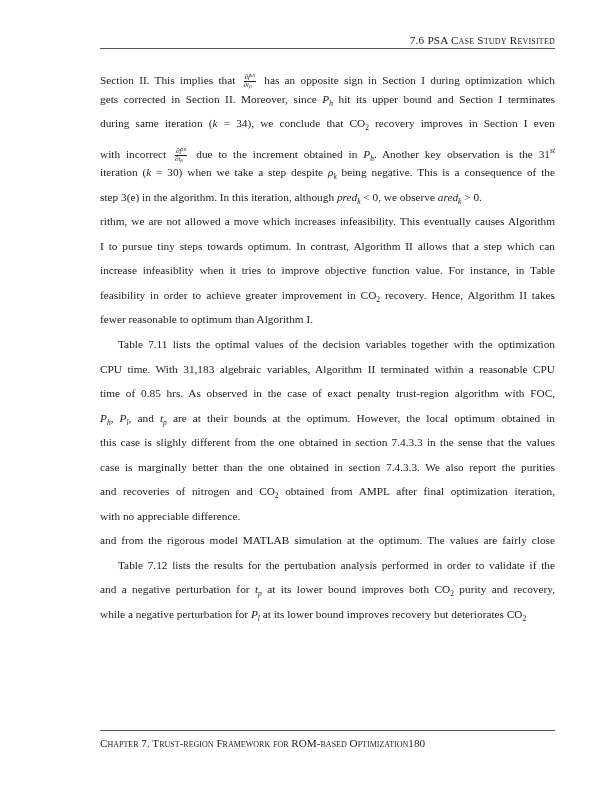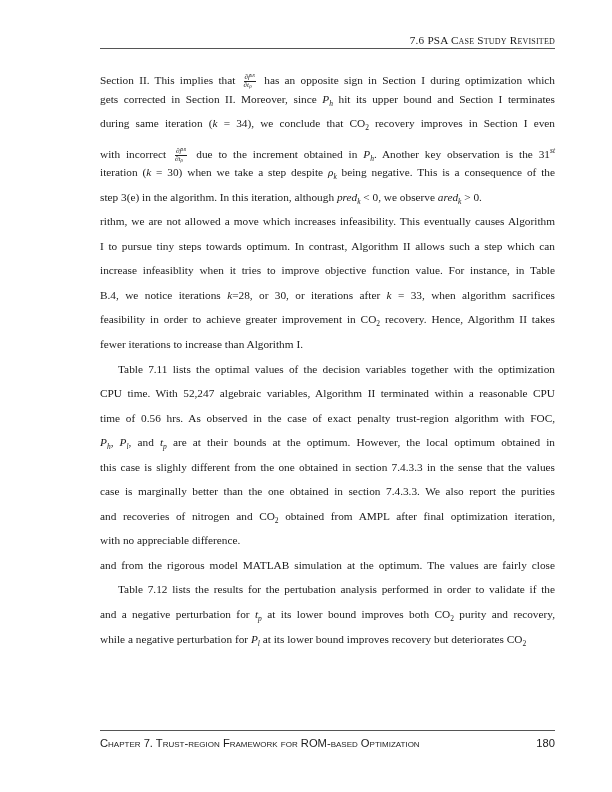--- a/index.html
+++ b/index.html
@@ -16,21 +16,21 @@
   .body-text p { margin:0; }
   .line { display:block; text-align:justify; text-align-last:justify; white-space:nowrap; height:24.55px; }
   .line.last { text-align-last:left; }
   i { font-style:italic; }
   .frac { display:inline-block; vertical-align:middle; font-size:7px; line-height:7px; text-align:center; margin:12px 3px; font-style:italic; }
   .frac .num { display:block; border-bottom:0.6px solid #222; padding:0 1px; }
   .frac .den { display:block; }
   sub, sup { font-size:7.5px; line-height:0; }
   .foot-rule { position:absolute; left:100px; width:455px; top:730px; height:1px; background:#555; }
   .running-foot { position:absolute; left:100px; width:455px; top:737px;
-                  font-family:Liberation Sans, sans-serif; font-size:11.2px; display:flex; justify-content:space-between; }
+                  font-family:Liberation Serif, serif; font-size:11.2px; display:flex; }
 </style>
 </head>
 <body>
 
 <div class="page">
   <div class="running-head">
     <span>7.6</span>
     <span class="sc">PSA Case Study Revisited</span>
   </div>
   <div class="head-rule"></div>
@@ -39,30 +39,29 @@
       <p>
         <span class="line">Section II. This implies that <span class="frac"><span class="num">∂f̃ᵏᴿ</span><span class="den">∂tₚ</span></span> has an opposite sign in Section I during optimization which</span>
         <span class="line">gets corrected in Section II. Moreover, since <i>P</i><sub style="font-style: italic;">h</sub> hit its upper bound and Section I terminates</span>
         <span class="line">during same iteration (<i>k</i> = 34), we conclude that CO<sub>2</sub> recovery improves in Section I even</span>
         <span class="line">with incorrect <span class="frac"><span class="num">∂f̃ᵏᴿ</span><span class="den">∂tₚ</span></span> due to the increment obtained in <i>P</i><sub style="font-style: italic;">h</sub>. Another key observation is the 31<sup style="font-style: italic; margin-top: 16px;">st</sup></span>
         <span class="line">iteration (<i>k</i> = 30) when we take a step despite <i>ρ</i><sub style="font-style: italic;">k</sub> being negative. This is a consequence of the</span>
         <span class="line last">step 3(e) in the algorithm. In this iteration, although <i>pred</i><sub style="font-style: italic;">k</sub> &lt; 0, we observe <i>ared</i><sub style="font-style: italic;">k</sub> &gt; 0.</span>
       </p>
       <p>
         <span class="line">rithm, we are not allowed a move which increases infeasibility. This eventually causes Algorithm</span>
-        <span class="line">I to pursue tiny steps towards optimum. In contrast, Algorithm II allows such a step which can</span>
+        <span class="line">I to pursue tiny steps towards optimum. In contrast, Algorithm II allows that a step which can</span>
         <span class="line">increase infeasiblity when it tries to improve objective function value. For instance, in Table</span>
-        <span class="line">B.4, we notice iterations <i>k</i>=28, or 30, or iterations after <i>k</i> = 33, when algorithm sacrifices</span>
         <span class="line">feasibility in order to achieve greater improvement in CO<sub>2</sub> recovery. Hence, Algorithm II takes</span>
-        <span class="line last">fewer iterations to increase than Algorithm I.</span>
+        <span class="line last">fewer reasonable to optimum than Algorithm I.</span>
       </p>
       <p>
         <span class="line" style="padding-left: 18px;">Table 7.11 lists the optimal values of the decision variables together with the optimization</span>
-        <span class="line">CPU time. With 52,247 algebraic variables, Algorithm II terminated within a reasonable CPU</span>
-        <span class="line">time of 0.56 hrs. As observed in the case of exact penalty trust-region algorithm with FOC,</span>
+        <span class="line">CPU time. With 31,183 algebraic variables, Algorithm II terminated within a reasonable CPU</span>
+        <span class="line">time of 0.85 hrs. As observed in the case of exact penalty trust-region algorithm with FOC,</span>
         <span class="line"><i>P</i><sub style="font-style: italic;">h</sub>, <i>P</i><sub style="font-style: italic;">l</sub>, and <i>t</i><sub style="font-style: italic;">p</sub> are at their bounds at the optimum. However, the local optimum obtained in</span>
         <span class="line">this case is slighly different from the one obtained in section 7.4.3.3 in the sense that the values</span>
         <span class="line">case is marginally better than the one obtained in section 7.4.3.3. We also report the purities</span>
         <span class="line">and recoveries of nitrogen and CO<sub>2</sub> obtained from AMPL after final optimization iteration,</span>
         <span class="line last">with no appreciable difference.</span>
         <span class="line">and from the rigorous model MATLAB simulation at the optimum. The values are fairly close</span>
       </p>
       <p>
         <span class="line" style="padding-left: 18px;">Table 7.12 lists the results for the pertubation analysis performed in order to validate if the</span>
         <span class="line">and a negative perturbation for <i>t</i><sub style="font-style: italic;">p</sub> at its lower bound improves both CO<sub>2</sub> purity and recovery,</span>

